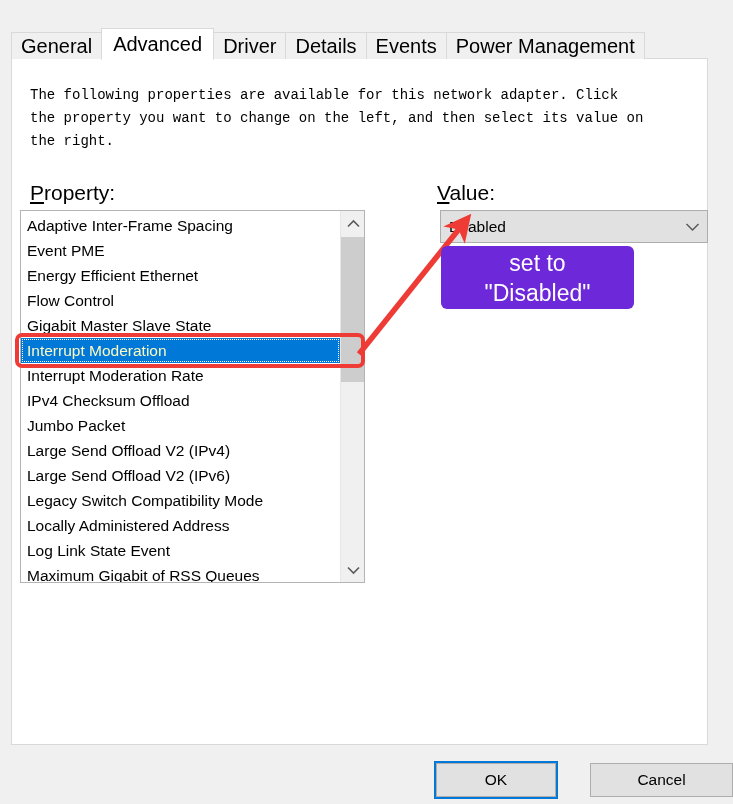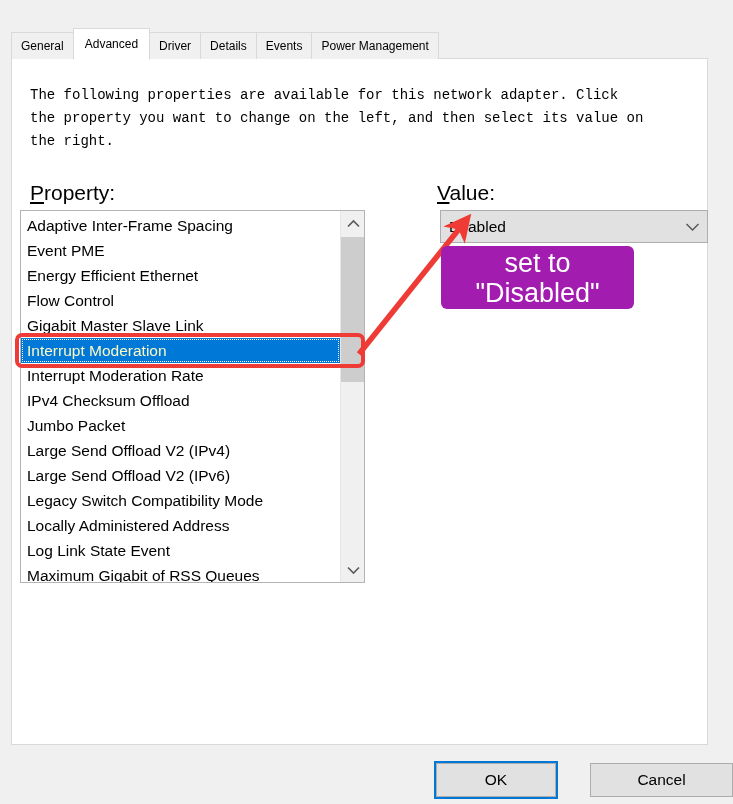--- a/index.html
+++ b/index.html
@@ -35,21 +35,21 @@
     align-items: flex-end;
     z-index: 4;
   }
   .tab {
     height: 27px;
     line-height: 27px;
     padding: 0 9px;
     background: #f0f0f0;
     border: 1px solid #d9d9d9;
     border-bottom: none;
-    font-size: 12px;
+    font-size: 20px;
     color: #000;
     white-space: nowrap;
     box-sizing: border-box;
     margin-right: -1px;
     position: relative;
   }
   .tab.active {
     background: #ffffff;
     height: 32px;
     line-height: 31px;
@@ -243,29 +243,29 @@
     height: 150px;
     z-index: 9;
     pointer-events: none;
   }
   #annot-box {
     position: absolute;
     left: 441px;
     top: 246px;
     width: 193px;
     height: 63px;
-    background: #a21caf;
+    background: #6d28d9;
     border-radius: 6px;
     z-index: 10;
     display: flex;
     flex-direction: column;
     align-items: center;
     justify-content: center;
     color: #ffffff;
-    font-size: 27px;
+    font-size: 23px;
     line-height: 30px;
     font-family: "Liberation Sans", sans-serif;
   }
 </style>
 </head>
 <body>
 
 <div id="dialog">
 
   <div id="tabpage"></div>
@@ -284,21 +284,21 @@
   <div class="fieldlabel" id="property-label"><span class="accel">P</span><span>roperty:</span></div>
 
   <div class="fieldlabel" id="value-label"><span class="accel">V</span><span>alue:</span></div>
 
   <div id="listbox">
     <div id="listitems">
       <div class="listitem">Adaptive Inter-Frame Spacing</div>
       <div class="listitem">Event PME</div>
       <div class="listitem">Energy Efficient Ethernet</div>
       <div class="listitem">Flow Control</div>
-      <div class="listitem">Gigabit Master Slave Link</div>
+      <div class="listitem">Gigabit Master Slave State</div>
       <div class="listitem selected">Interrupt Moderation</div>
       <div class="listitem">Interrupt Moderation Rate</div>
       <div class="listitem">IPv4 Checksum Offload</div>
       <div class="listitem">Jumbo Packet</div>
       <div class="listitem">Large Send Offload V2 (IPv4)</div>
       <div class="listitem">Large Send Offload V2 (IPv6)</div>
       <div class="listitem">Legacy Switch Compatibility Mode</div>
       <div class="listitem">Locally Administered Address</div>
       <div class="listitem">Log Link State Event</div>
       <div class="listitem">Maximum Gigabit of RSS Queues</div>

